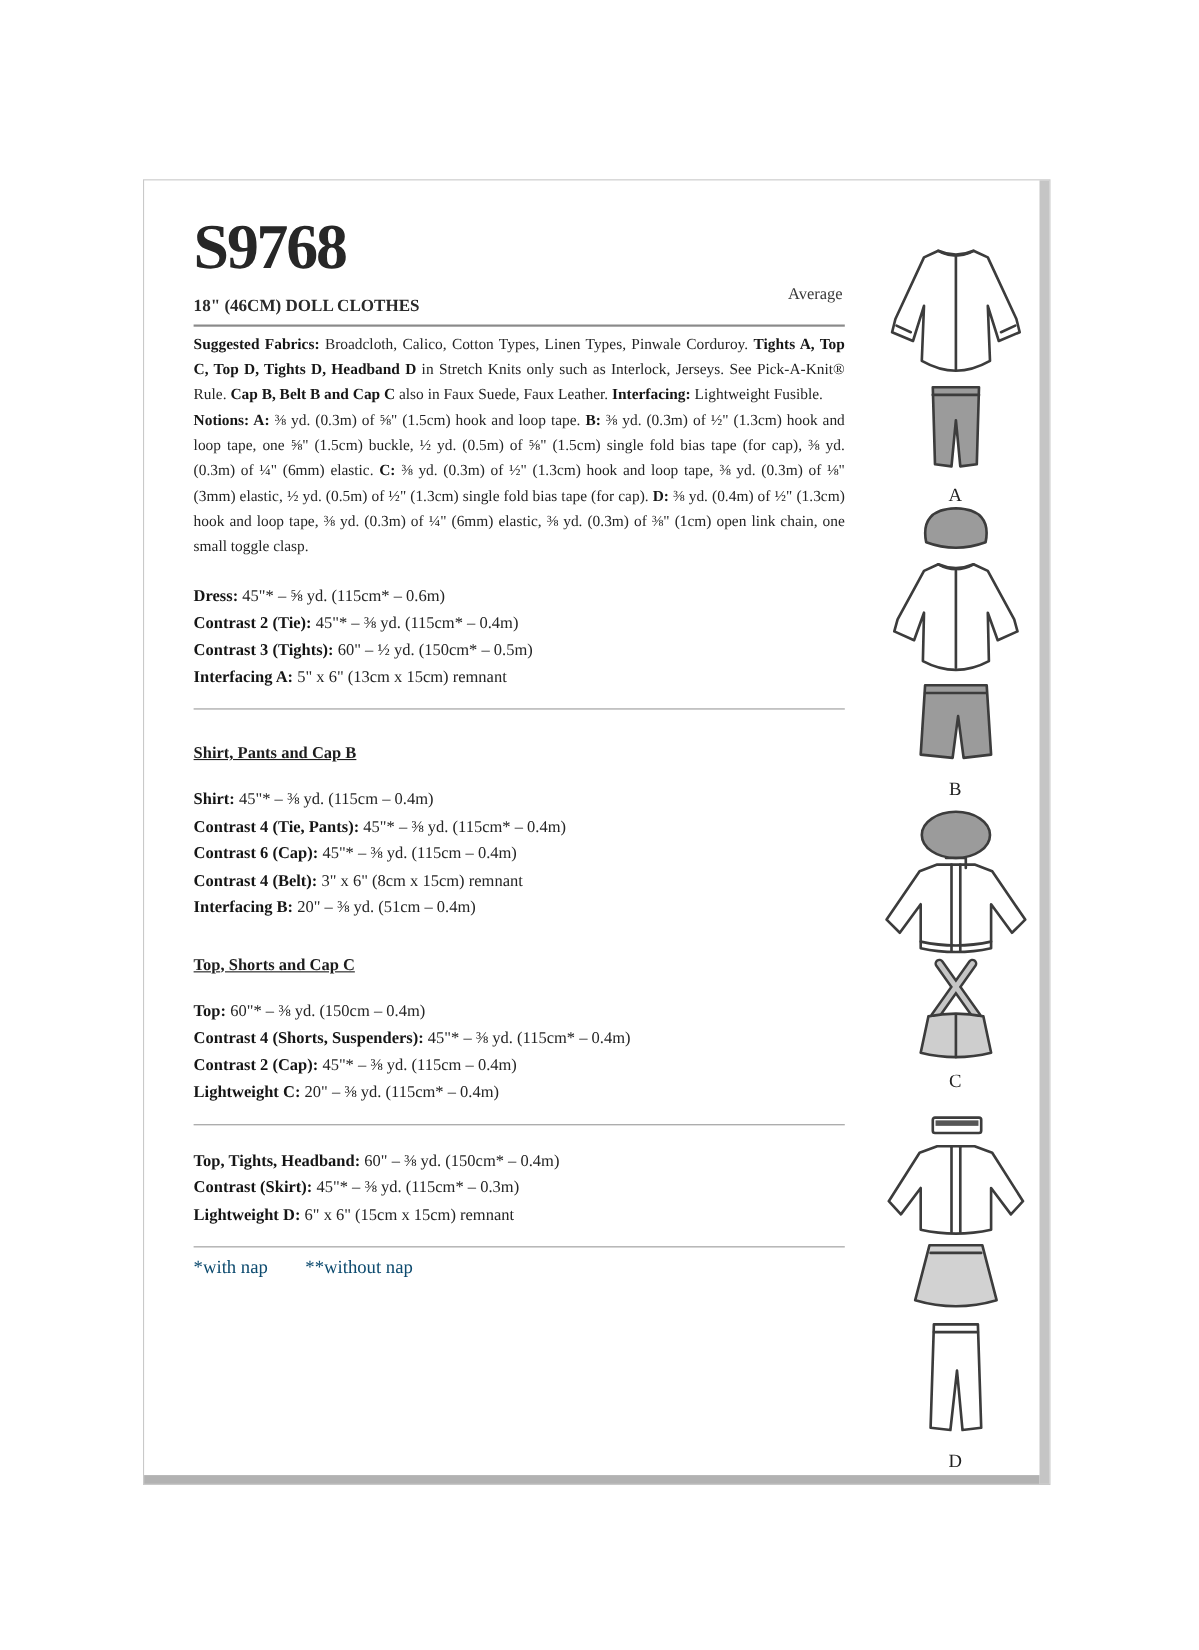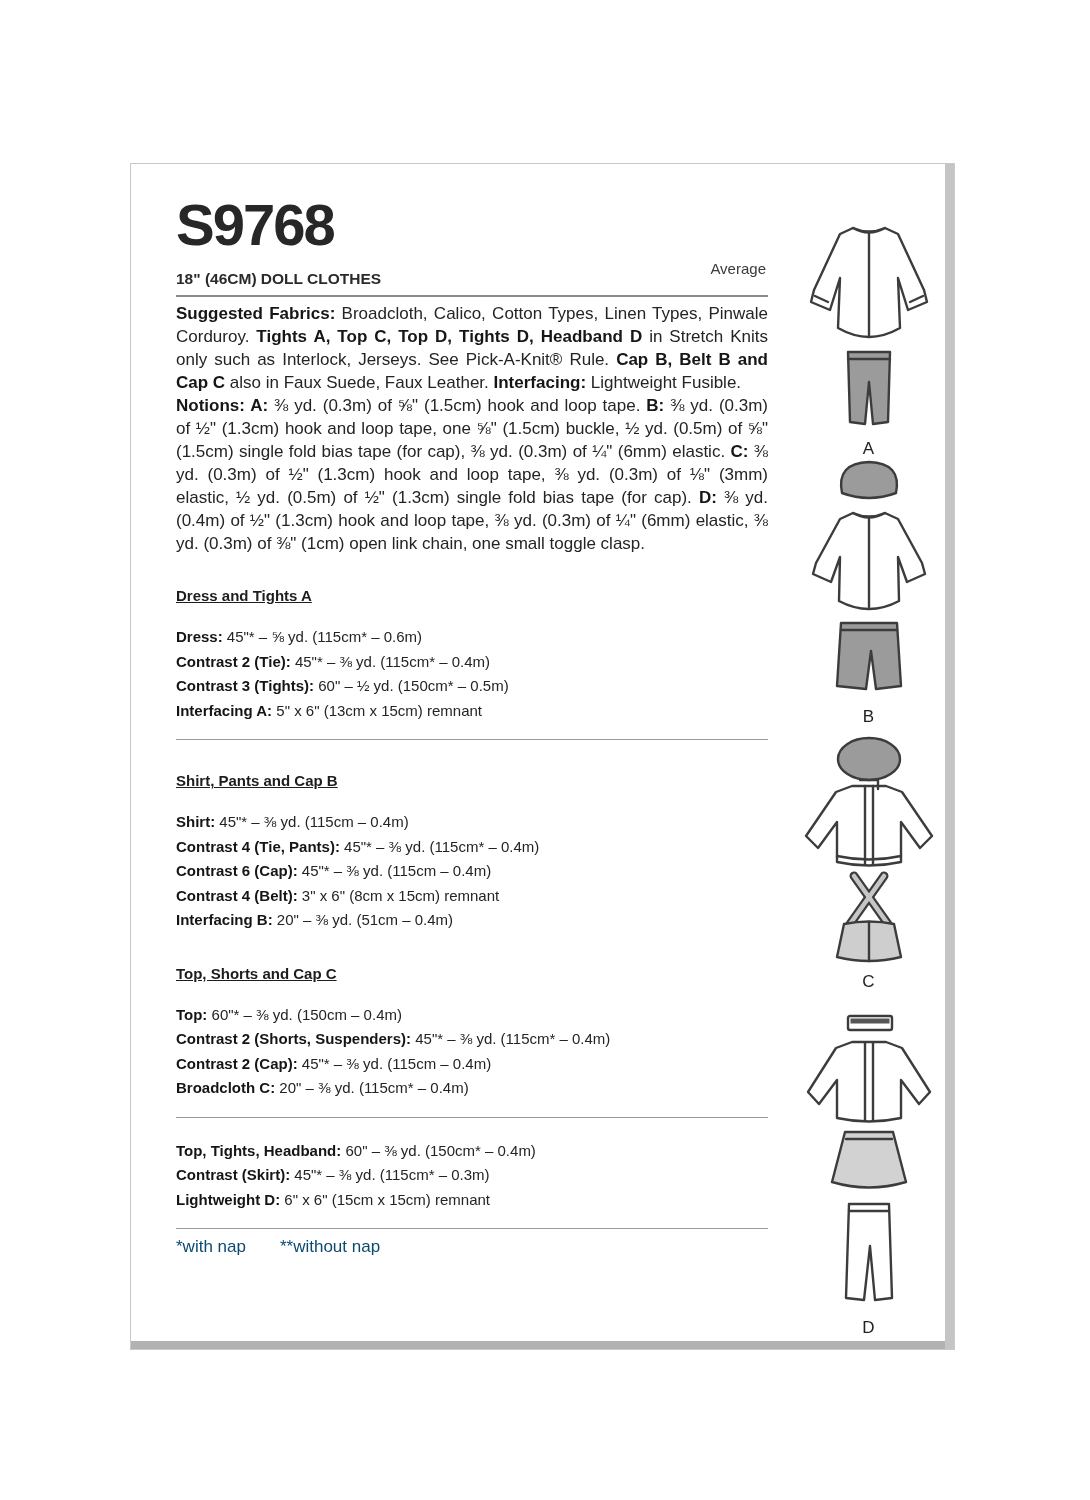--- a/index.html
+++ b/index.html
@@ -1,29 +1,29 @@
 <!DOCTYPE html>
 <html><head>
 <meta charset="utf-8">
 <style>
   html,body{margin:0;padding:0;background:#ffffff;}
   .canvas{position:relative;width:1090px;height:1500px;background:#fff;overflow:hidden;
-          font-family:Liberation Sans, sans-serif;color:#1c1c1c;}
+          font-family:Liberation Serif, serif;color:#1c1c1c;}
   .page{position:absolute;left:130px;top:163px;width:823px;height:1185px;background:#fff;
         border:1px solid #c9c9c9;}
   .edge-right{position:absolute;top:0;right:0;width:9px;height:100%;background:#c5c5c5;}
   .edge-bottom{position:absolute;left:0;bottom:0;width:calc(100% - 9px);height:8px;background:#b2b2b2;}
 
   .content{position:absolute;left:45px;top:32px;width:592px;}
   .pattern-number{margin:0;font-size:58px;line-height:1.0;font-weight:bold;letter-spacing:-2px;color:#272727;}
   .difficulty{position:absolute;right:2px;top:48px;font-size:15px;color:#3a3a3a;margin-top:16px;}
   .product-title{margin:16px 0 0 0;font-size:15.5px;font-weight:bold;color:#2a2a2a;}
   .top-rule{border:none;border-top:2px solid #8a8a8a;margin:7px 0 5px 0;}
   .rule{border:none;border-top:1.5px solid #9a9a9a;margin:16px 0 0 0;}
-  p.para{margin:0;font-size:17px;line-height:23px;text-align:justify;color:#242424;}
+  p.para{margin:0;font-size:14px;line-height:23px;text-align:justify;color:#242424;}
   p.para b{color:#161616;}
   .fabrics{margin-top:2px;}
   .notions{margin-top:24px;}
   h3.sec{margin:32px 0 0 0;font-size:15px;font-weight:bold;color:#1d1d1d;}
   h3.u{text-decoration:underline;}
   .rows{margin-top:21px;font-size:15px;line-height:24.5px;color:#242424;}
   .rows .yardage-row b{color:#151515;}
   .rows-tight{margin-top:12px;}
   .footnote{margin:8px 0 0 0;font-size:17px;color:#0c4a6e;}
   .footnote span{margin-right:34px;}
@@ -46,21 +46,20 @@
 
     <div class="content">
       <h1 class="pattern-number">S9768</h1>
       <div class="difficulty">Average</div>
       <h2 class="product-title">18" (46CM) DOLL CLOTHES</h2>
       <hr class="top-rule">
 
       <p class="para fabrics"><b>Suggested Fabrics: </b><span>Broadcloth, Calico, Cotton Types, Linen Types, Pinwale Corduroy. </span><b>Tights A, Top C, Top D, Tights D, Headband D </b><span>in Stretch Knits only such as Interlock, Jerseys. See Pick-A-Knit® Rule. </span><b>Cap B, Belt B and Cap C </b><span>also in Faux Suede, Faux Leather. </span><b>Interfacing: </b><span>Lightweight Fusible.</span></p>
       <p class="para notions"><b>Notions: A: </b><span>⅜ yd. (0.3m) of ⅝" (1.5cm) hook and loop tape. </span><b>B: </b><span>⅜ yd. (0.3m) of ½" (1.3cm) hook and loop tape, one ⅝" (1.5cm) buckle, ½ yd. (0.5m) of ⅝" (1.5cm) single fold bias tape (for cap), ⅜ yd. (0.3m) of ¼" (6mm) elastic. </span><b>C: </b><span>⅜ yd. (0.3m) of ½" (1.3cm) hook and loop tape, ⅜ yd. (0.3m) of ⅛" (3mm) elastic, ½ yd. (0.5m) of ½" (1.3cm) single fold bias tape (for cap). </span><b>D: </b><span>⅜ yd. (0.4m) of ½" (1.3cm) hook and loop tape, ⅜ yd. (0.3m) of ¼" (6mm) elastic, ⅜ yd. (0.3m) of ⅜" (1cm) open link chain, one small toggle clasp.</span></p>
 
-      <h3 class="sec u">Dress and Tights A</h3>
       <div class="rows">
           <div class="yardage-row"><b>Dress: </b><span>45"* – ⅝ yd. (115cm* – 0.6m)</span></div>
           <div class="yardage-row"><b>Contrast 2 (Tie): </b><span>45"* – ⅜ yd. (115cm* – 0.4m)</span></div>
           <div class="yardage-row"><b>Contrast 3 (Tights): </b><span>60" – ½ yd. (150cm* – 0.5m)</span></div>
           <div class="yardage-row"><b>Interfacing A: </b><span>5" x 6" (13cm x 15cm) remnant</span></div>
         </div>
 
       <hr class="rule">
 
       <h3 class="sec u">Shirt, Pants and Cap B</h3>
@@ -68,23 +67,23 @@
           <div class="yardage-row"><b>Shirt: </b><span>45"* – ⅜ yd. (115cm – 0.4m)</span></div>
           <div class="yardage-row"><b>Contrast 4 (Tie, Pants): </b><span>45"* – ⅜ yd. (115cm* – 0.4m)</span></div>
           <div class="yardage-row"><b>Contrast 6 (Cap): </b><span>45"* – ⅜ yd. (115cm – 0.4m)</span></div>
           <div class="yardage-row"><b>Contrast 4 (Belt): </b><span>3" x 6" (8cm x 15cm) remnant</span></div>
           <div class="yardage-row"><b>Interfacing B: </b><span>20" – ⅜ yd. (51cm – 0.4m)</span></div>
         </div>
 
       <h3 class="sec u">Top, Shorts and Cap C</h3>
       <div class="rows">
           <div class="yardage-row"><b>Top: </b><span>60"* – ⅜ yd. (150cm – 0.4m)</span></div>
-          <div class="yardage-row"><b>Contrast 2 (Shorts, Suspenders): </b><span>45"* – ⅜ yd. (115cm* – 0.4m)</span></div>
+          <div class="yardage-row"><b>Contrast 4 (Shorts, Suspenders): </b><span>45"* – ⅜ yd. (115cm* – 0.4m)</span></div>
           <div class="yardage-row"><b>Contrast 2 (Cap): </b><span>45"* – ⅜ yd. (115cm – 0.4m)</span></div>
-          <div class="yardage-row"><b>Broadcloth C: </b><span>20" – ⅜ yd. (115cm* – 0.4m)</span></div>
+          <div class="yardage-row"><b>Lightweight C: </b><span>20" – ⅜ yd. (115cm* – 0.4m)</span></div>
         </div>
 
       <hr class="rule">
       <div class="rows">
           <div class="yardage-row"><b>Top, Tights, Headband: </b><span>60" – ⅜ yd. (150cm* – 0.4m)</span></div>
           <div class="yardage-row"><b>Contrast (Skirt): </b><span>45"* – ⅜ yd. (115cm* – 0.3m)</span></div>
           <div class="yardage-row"><b>Lightweight D: </b><span>6" x 6" (15cm x 15cm) remnant</span></div>
         </div>
 
       <hr class="rule">

